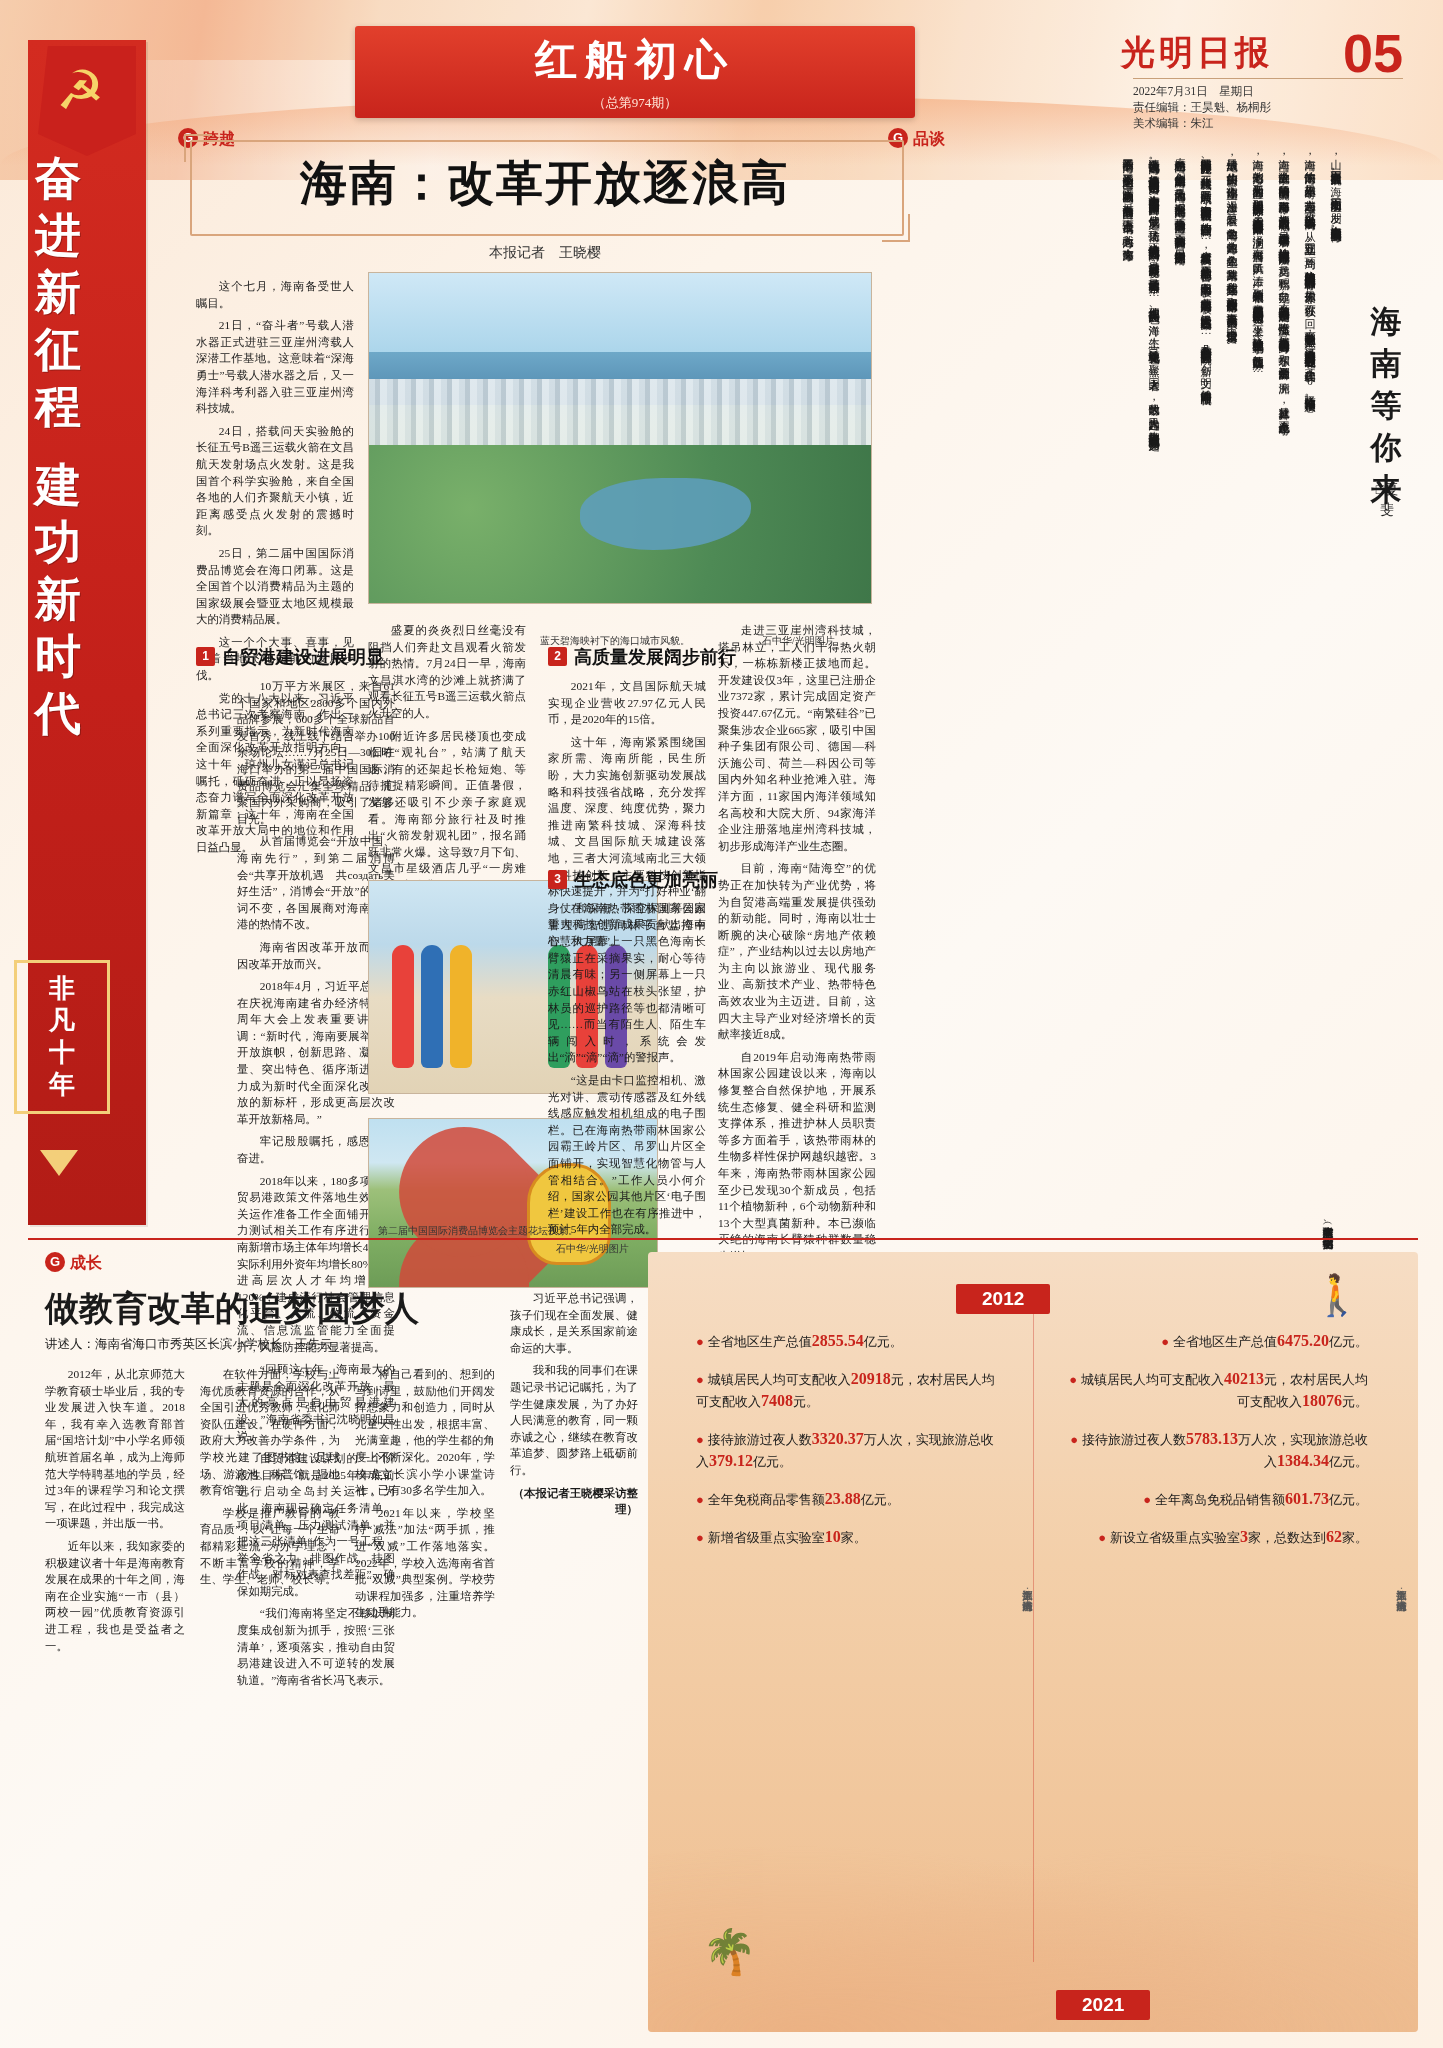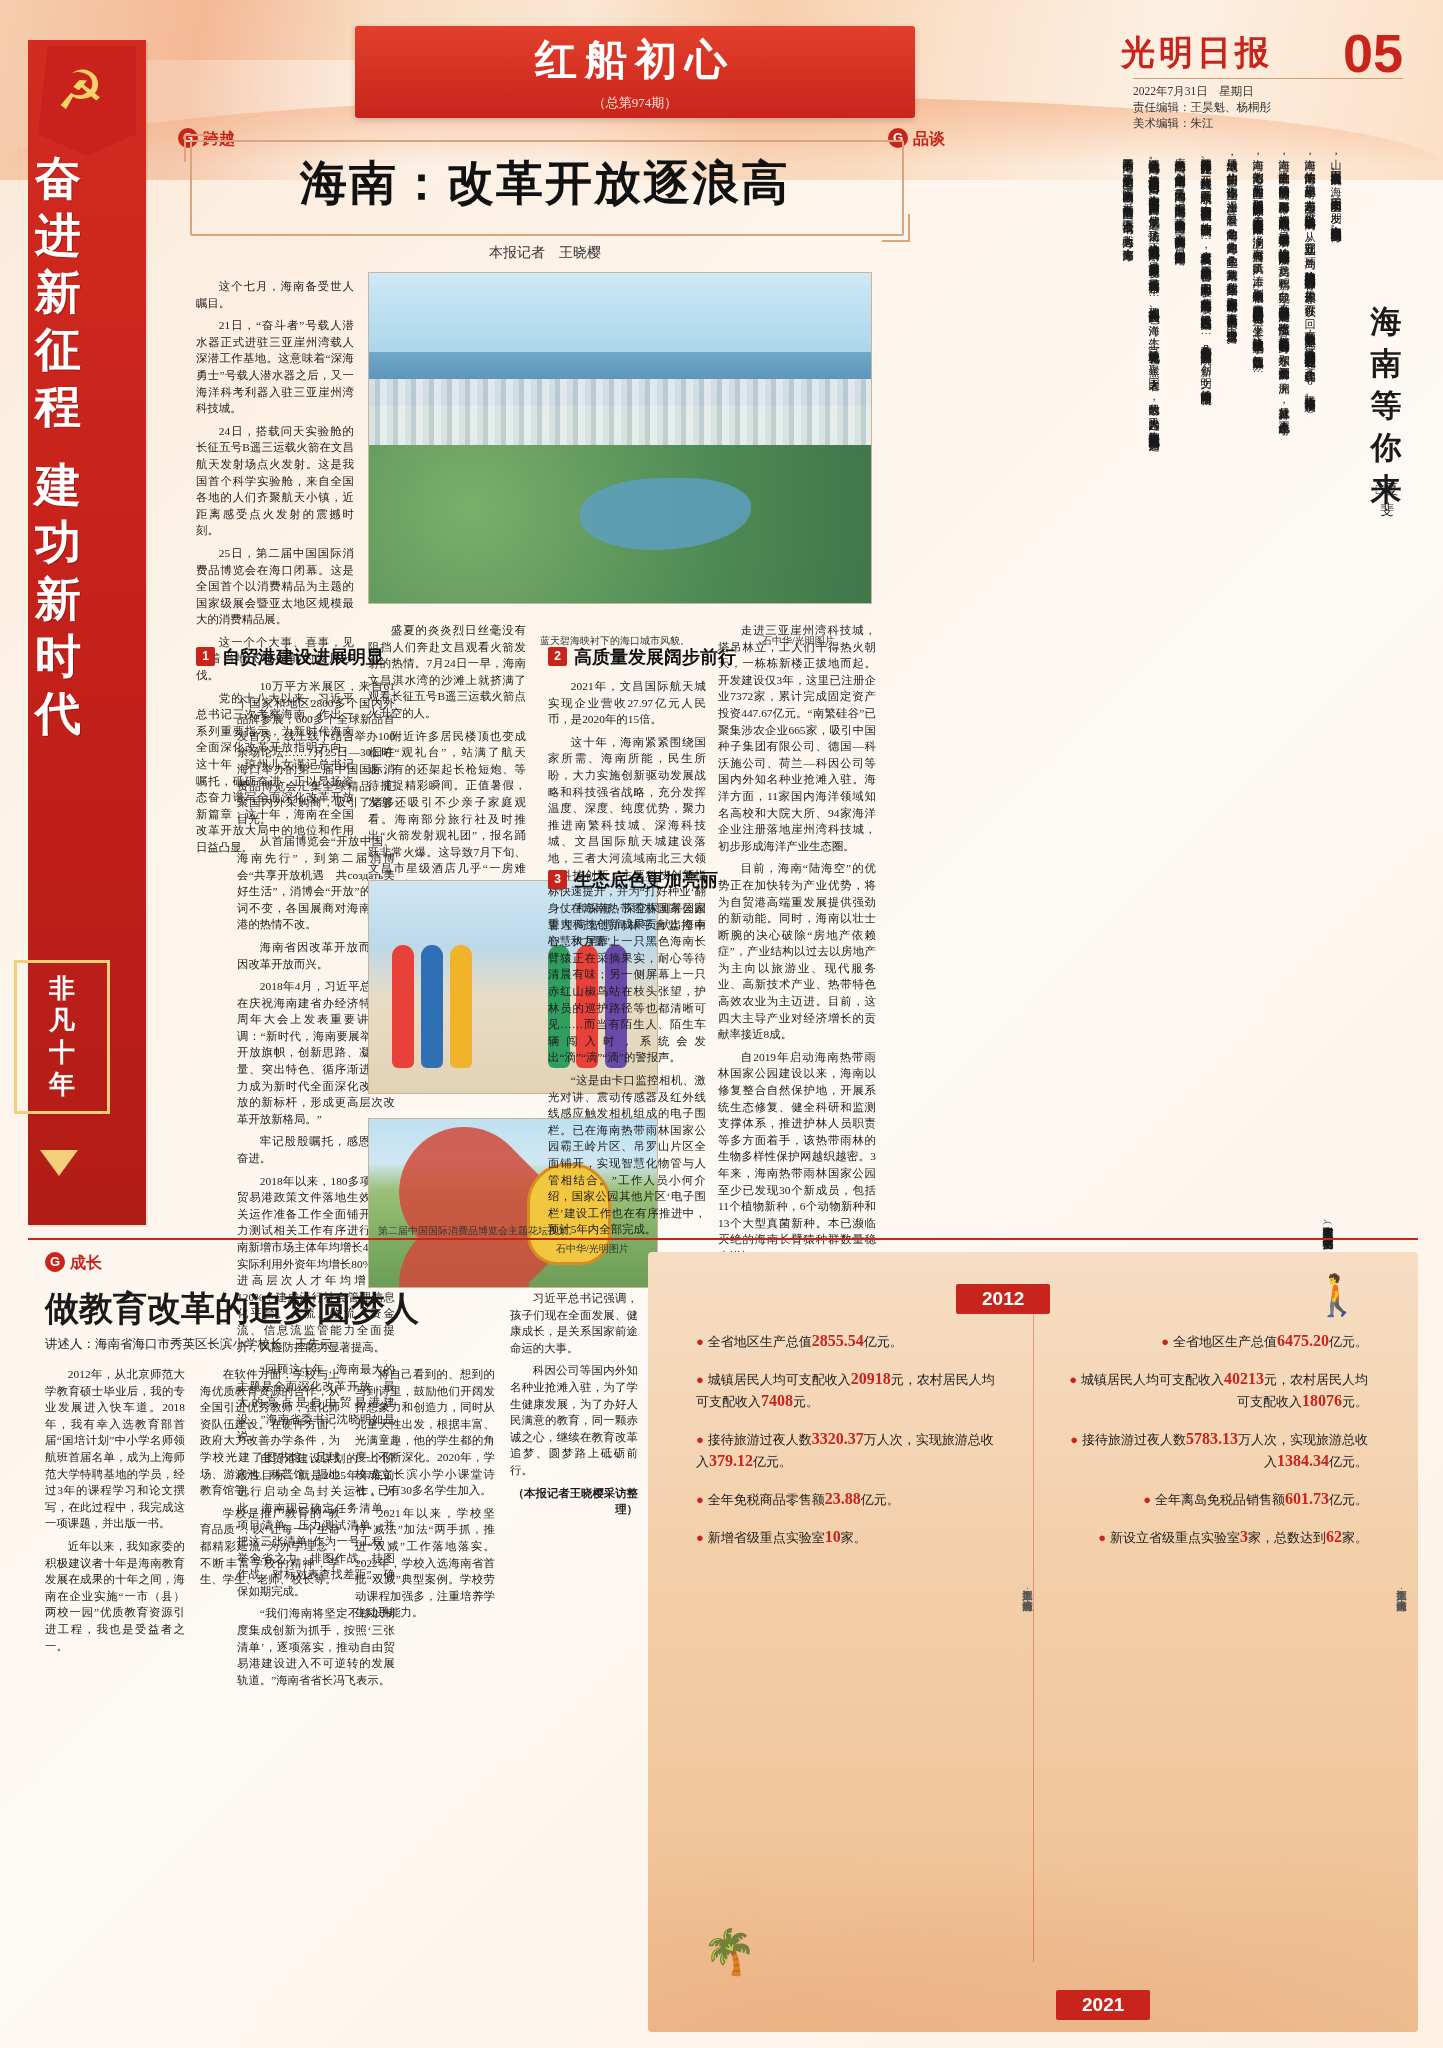--- a/index.html
+++ b/index.html
@@ -437,21 +437,21 @@
   <div class="note" style="left:200px;top:1366px;width:140px;height:620px;">
     <p>在软件方面，学校与上海优质教育资源的合作，从全国引进优秀教师，强化师资队伍建设。在硬件方面，政府大力改善办学条件，为学校光建了图书馆、足球场、游泳池、科普馆、温地教育馆等。</p>
     <p>学校是推广教育的“教育品质”，以“让每一个生命都精彩延流”为办学理念，不断丰富学校的精神，学生、学生、老师、校长等。</p>
   </div>
   <div class="note" style="left:355px;top:1366px;width:140px;height:620px;">
     <p>将自己看到的、想到的写到诗里，鼓励他们开阔发挥想象力和创造力，同时从儿童天性出发，根据丰富、光满童趣，他的学生都的角度上不断深化。2020年，学校成立长滨小学小课堂诗社，已有30多名学生加入。</p>
     <p>2021年以来，学校坚持“减法”加法“两手抓，推进“双减”工作落地落实。2022年，学校入选海南省首批“双减”典型案例。学校劳动课程加强多，注重培养学生动手能力。</p>
   </div>
   <div class="note" style="left:510px;top:1290px;width:128px;height:700px;">
     <p>习近平总书记强调，孩子们现在全面发展、健康成长，是关系国家前途命运的大事。</p>
-    <p>科因公司等国内外知名种业抢滩入驻，为了学生健康发展，为了办好人民满意的教育，同一颗赤诚之心，继续在教育改革追梦、圆梦路上砥砺前行。</p>
+    <p>我和我的同事们在课题记录书记记瞩托，为了学生健康发展，为了办好人民满意的教育，同一颗赤诚之心，继续在教育改革追梦、圆梦路上砥砺前行。</p>
     <p style="text-indent:0;text-align:right;font-weight:bold;">（本报记者王晓樱采访整理）</p>
   </div>
 
   <div class="chart-panel">
     <div class="bg-waves"></div>
     <div class="runner">🚶</div>
     <div class="palm">🌴</div>
     <div class="divider-v" style="left:50%;"></div>
 
     <div class="year-badge" style="left:308px;top:12px;margin-top:20px;">2012</div>

